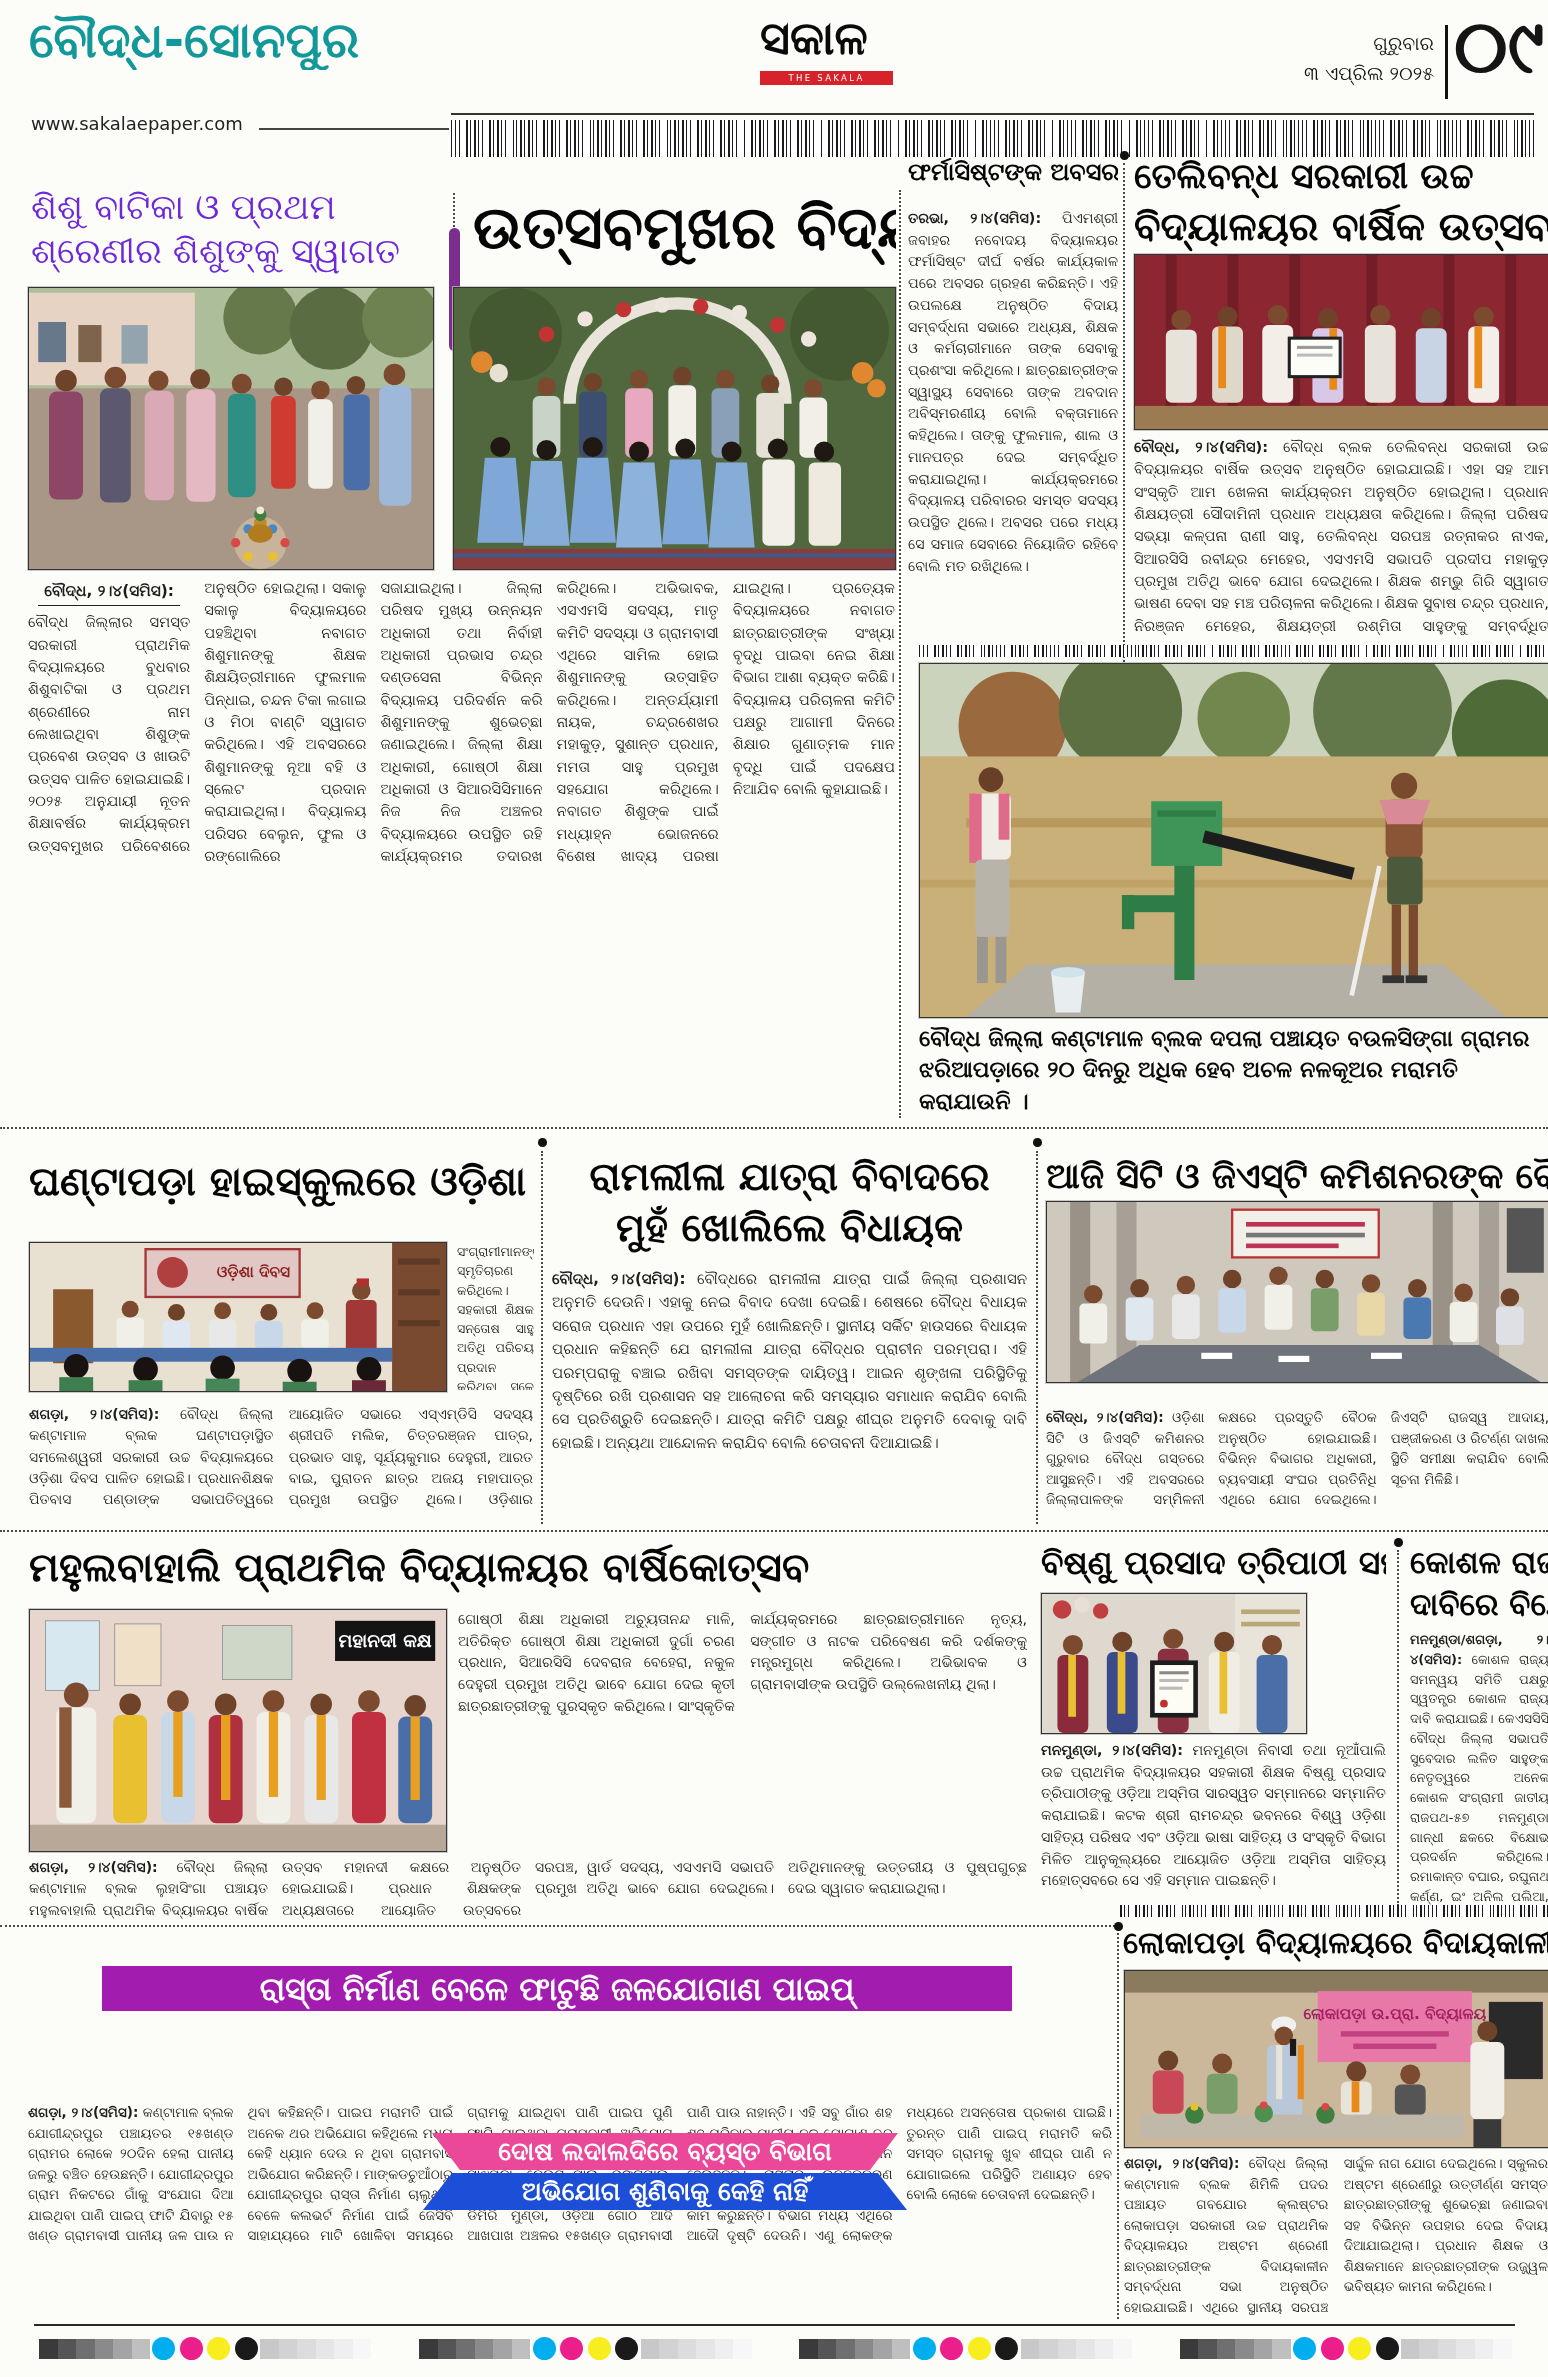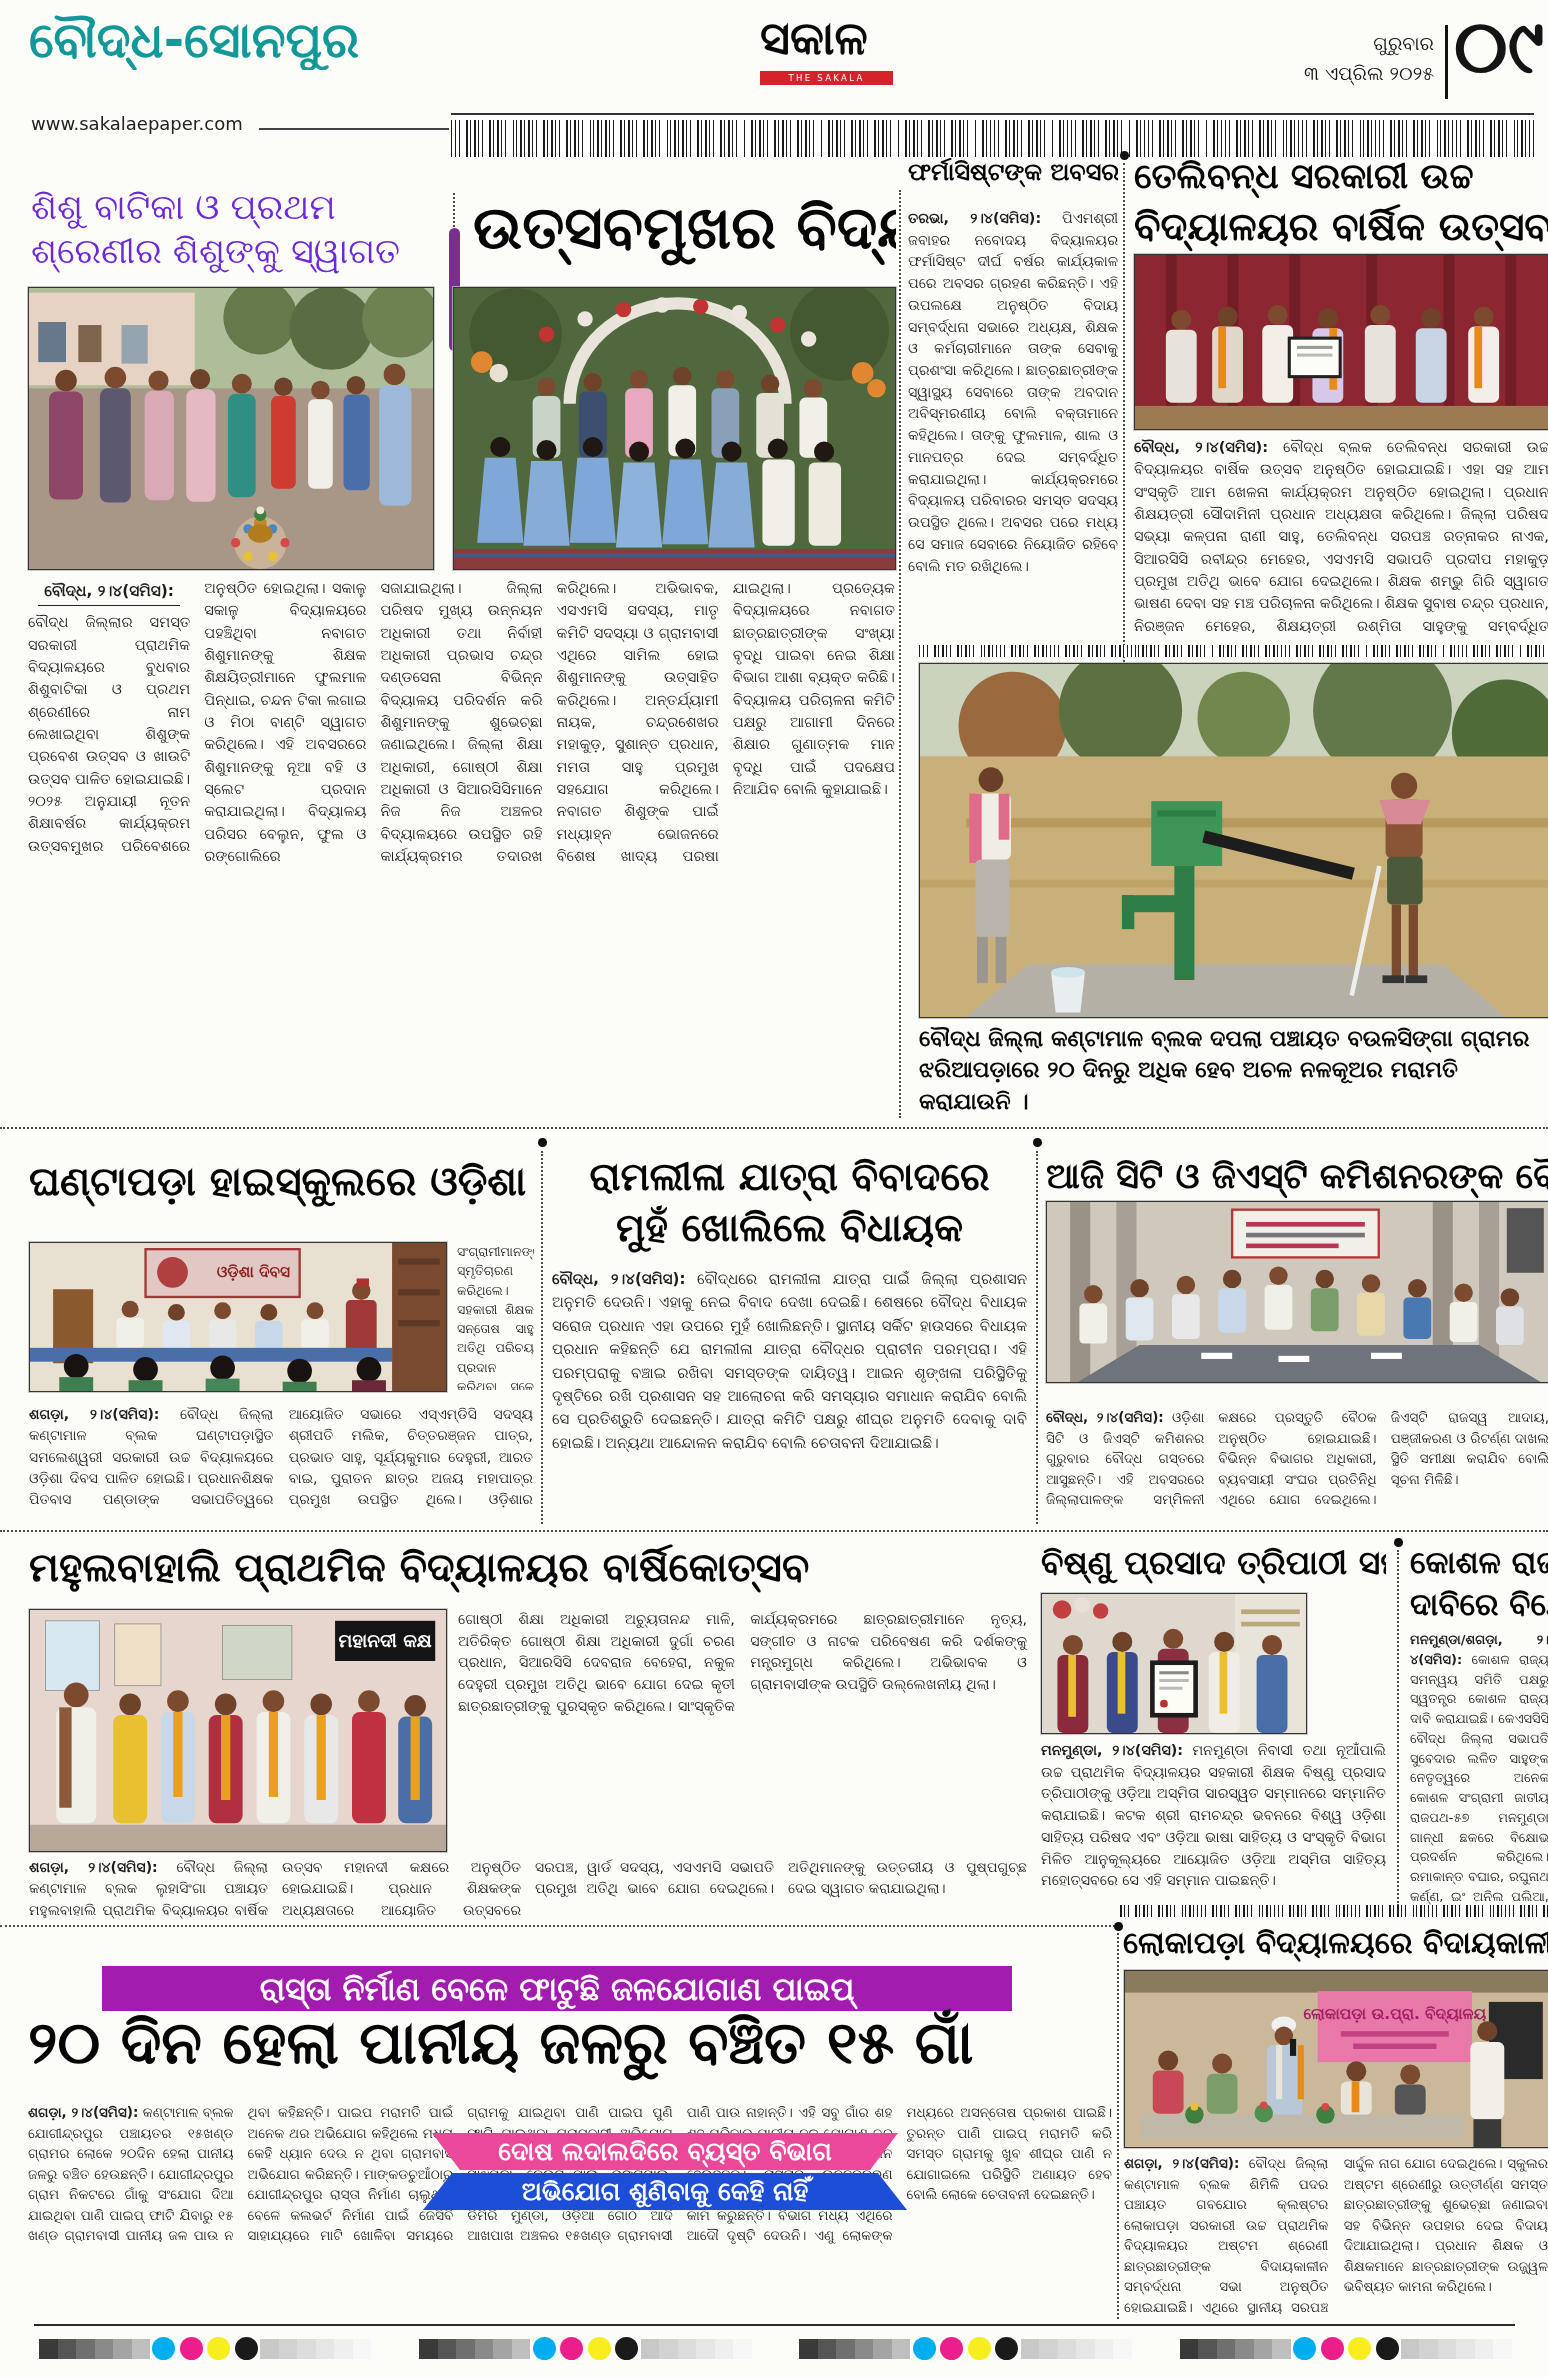--- a/index.html
+++ b/index.html
@@ -467,21 +467,20 @@
   <div class="abs hl" style="left:1410px;top:1584px;width:139px;font-size:31px;">ଦାବିରେ ବିକ୍ଷୋଭ</div>
   <div class="abs body-text" style="left:1410px;top:1630px;width:139px;height:281px;font-size:13px;overflow:hidden;">
     <b class="dl">ମନମୁଣ୍ଡା/ଶଗଡ଼ା, ୨।୪(ସମିସ):</b>
     <span>କୋଶଳ ରାଜ୍ୟ ସମନ୍ୱୟ ସମିତି ପକ୍ଷରୁ ସ୍ୱତନ୍ତ୍ର କୋଶଳ ରାଜ୍ୟ ଦାବି କରାଯାଇଛି। କେଏସସିସି ବୌଦ୍ଧ ଜିଲ୍ଲା ସଭାପତି ସୁବେଦାର ଲଳିତ ସାହୁଙ୍କ ନେତୃତ୍ୱରେ ଅନେକ କୋଶଳ ସଂଗ୍ରାମୀ ଜାତୀୟ ରାଜପଥ-୫୭ ମନମୁଣ୍ଡା ଗାନ୍ଧୀ ଛକରେ ବିକ୍ଷୋଭ ପ୍ରଦର୍ଶନ କରିଥିଲେ। ରମାକାନ୍ତ ବଘାର, ରଘୁନାଥ କର୍ଣ୍ଣ, ଇଂ ଅନିଲ ପଲିଆ, ପଦ୍ମେଶ୍ୱର ରଣା, ମହେନ୍ଦ୍ର ମହାକୁଳ, ଅନନ୍ତ ଚରଣ ମିଶ୍ର, ଦଣ୍ଡଧର ରଣା, ସୁବ୍ରତ ଭୋଇ, ପ୍ରେମାନନ୍ଦ ପାଣିଗ୍ରାହୀ, ବିଶ୍ୱନାଥ ଦେହୁରୀ ପ୍ରମୁଖ ଏଥିରେ ସାମିଲ ହୋଇଥିଲେ।</span>
   </div>
 
   <div class="abs dotted-h" style="left:0;top:1925px;width:1115px;"></div>
 
   <div class="abs ribbon" style="left:102px;top:1942px;width:910px;height:45px;background:#a21caf;font-size:32px;margin-top:24px;">ରାସ୍ତା ନିର୍ମାଣ ବେଳେ ଫାଟୁଛି ଜଳଯୋଗାଣ ପାଇପ୍</div>
 
-  <div class="abs hl" style="left:28px;top:2005px;width:1084px;font-size:59px;">୨୦ ଦିନ ହେଲା ପାନୀୟ ଜଳରୁ ବଞ୍ଚିତ ୧୫ ଗାଁ</div>
 
   <div class="abs body-text cols5" style="left:28px;top:2102px;width:1084px;height:217px;font-size:13.5px;overflow:hidden;">
     <b class="dl">ଶଗଡ଼ା, ୨।୪(ସମିସ):</b>
     <span>କଣ୍ଟାମାଳ ବ୍ଲକ ଯୋଗୀନ୍ଦ୍ରପୁର ପଞ୍ଚାୟତର ୧୫ଖଣ୍ଡ ଗ୍ରାମର ଲୋକେ ୨୦ଦିନ ହେଲା ପାନୀୟ ଜଳରୁ ବଞ୍ଚିତ ହେଉଛନ୍ତି। ଯୋଗୀନ୍ଦ୍ରପୁର ଗ୍ରାମ ନିକଟରେ ଗାଁକୁ ସଂଯୋଗ ଦିଆ ଯାଇଥିବା ପାଣି ପାଇପ୍ ଫାଟି ଯିବାରୁ ୧୫ ଖଣ୍ଡ ଗ୍ରାମବାସୀ ପାନୀୟ ଜଳ ପାଉ ନ ଥିବା କହିଛନ୍ତି। ପାଇପ ମରାମତି ପାଇଁ ଅନେକ ଥର ଅଭିଯୋଗ କହିଥିଲେ ମଧ୍ୟ କେହି ଧ୍ୟାନ ଦେଉ ନ ଥିବା ଗ୍ରାମବାସି ଅଭିଯୋଗ କରିଛନ୍ତି। ମାଙ୍କଡଚୁଆଁଠାରୁ ଯୋଗୀନ୍ଦ୍ରପୁର ରାସ୍ତା ନିର୍ମାଣ ଚାଲୁଥିବା ବେଳେ କଲଭର୍ଟ ନିର୍ମାଣ ପାଇଁ ଜେସିବି ସାହାଯ୍ୟରେ ମାଟି ଖୋଳିବା ସମୟରେ ଗ୍ରାମକୁ ଯାଇଥିବା ପାଣି ପାଇପ ପୁଣି ଫାଟି ଯାଇଥିବା ଗ୍ରାମବାସୀ ଅଭିଯୋଗ କରିଛନ୍ତି। ଏହା ଫଳରେ ପଦ୍ମତୋଳି, ମାଝିପଡ଼ା, କେଉଟି ପାଲି, ରଙ୍ଗପାଲି, ଗୋହିପିଟା, ଦମାମୁଣ୍ଡା, ଯୋଗୀନ୍ଦ୍ରପୁର, ଡିମିରି ମୁଣ୍ଡା, ଓଡ଼ିଆ ଗୋଠ ଆଦି ଆଖପାଖ ଅଞ୍ଚଳର ୧୫ଖଣ୍ଡ ଗ୍ରାମବାସୀ ପାଣି ପାଉ ନାହାନ୍ତି। ଏହି ସବୁ ଗାଁର ଶହ ଶହ ପରିବାର ପାନୀୟ ଜଳ ଯୋଗାଣ ବନ୍ଦ ଥିବାରୁ ଅସୁବିଧାର ସମ୍ମୁଖୀନ ହେଉଛନ୍ତି। ରାସ୍ତାର ଉନ୍ନତିକରଣ ଚାଲିଛି; କିନ୍ତୁ ଠିକାଦାର ନିଜ ମନଇଚ୍ଛା କାମ କରୁଛନ୍ତି। ବିଭାଗ ମଧ୍ୟ ଏଥିରେ ଆଦୌ ଦୃଷ୍ଟି ଦେଉନି। ଏଣୁ ଲୋକଙ୍କ ମଧ୍ୟରେ ଅସନ୍ତୋଷ ପ୍ରକାଶ ପାଇଛି। ତୁରନ୍ତ ପାଣି ପାଇପ୍ ମରାମତି କରି ସମସ୍ତ ଗ୍ରାମକୁ ଖୁବ ଶୀଘ୍ର ପାଣି ନ ଯୋଗାଇଲେ ପରିସ୍ଥିତି ଅଣାୟତ ହେବ ବୋଲି ଲୋକେ ଚେତାବନୀ ଦେଇଛନ୍ତି।</span>
   </div>
 
   <div class="abs ribbon" style="left:432px;top:2133px;width:466px;height:37px;background:#ec4899;font-size:25.4px;z-index:3;clip-path:polygon(0 0,100% 0,94% 100%,6% 100%);">ଦୋଷ ଲଦାଲଦିରେ ବ୍ୟସ୍ତ ବିଭାଗ</div>
   <div class="abs ribbon" style="left:423px;top:2173px;width:484px;height:37px;background:#1d4ed8;font-size:25.4px;z-index:3;clip-path:polygon(6% 0,94% 0,100% 100%,0 100%);">ଅଭିଯୋଗ ଶୁଣିବାକୁ କେହି ନାହିଁ</div>
 
   <div class="abs dotted-v" style="left:1117px;top:1933px;height:386px;"></div>

